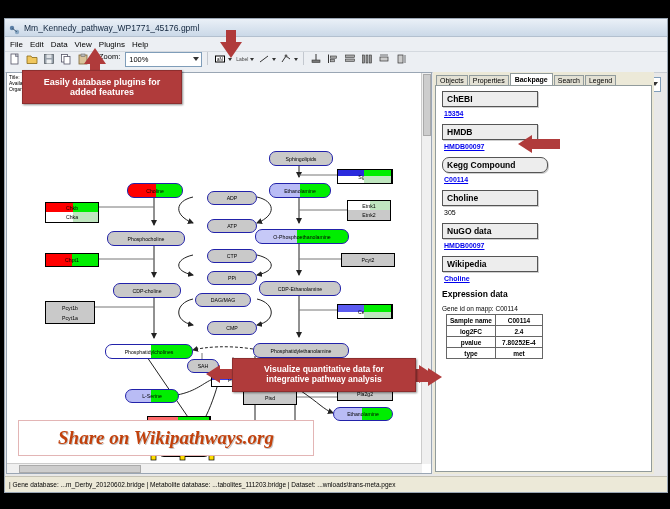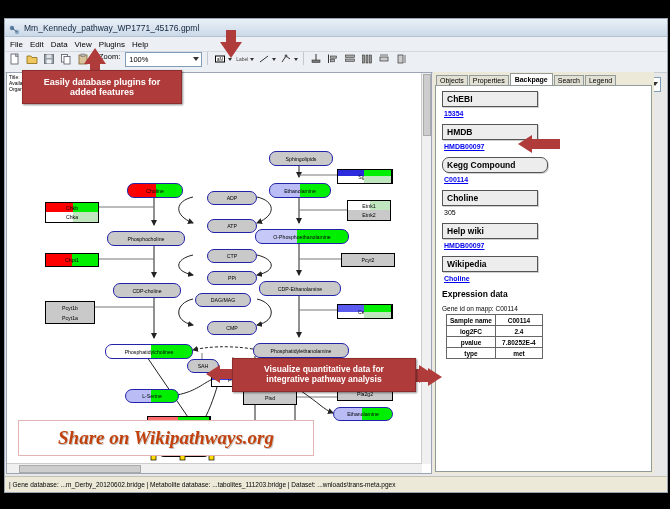--- a/index.html
+++ b/index.html
@@ -463,21 +463,21 @@
 
           <div class="dbbox">HMDB</div>
           <a class="dblink" href="#">HMDB00097</a>
 
           <div class="dbbox" style="width:96px;border-radius:7px;">Kegg Compound</div>
           <a class="dblink" href="#">C00114</a>
 
           <div class="dbbox">Choline</div>
           <span class="dbplain">305</span>
 
-          <div class="dbbox">Help wiki</div>
+          <div class="dbbox">NuGO data</div>
           <a class="dblink" href="#">HMDB00097</a>
 
           <div class="dbbox">Wikipedia</div>
           <a class="dblink" href="#">Choline</a>
 
           <div class="exptitle">Expression data</div>
           <div class="geneid">Gene id on mapp: C00114</div>
 
           <table class="extab">
             <tbody>

